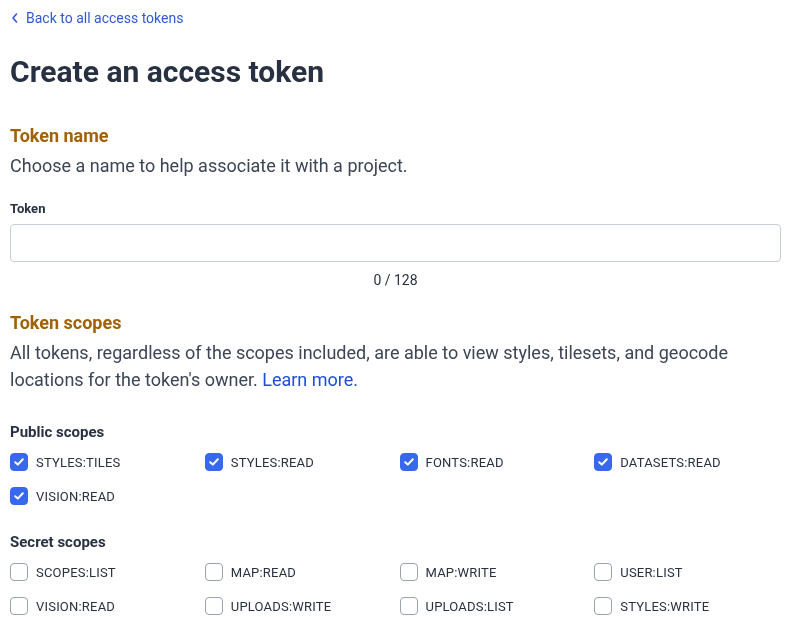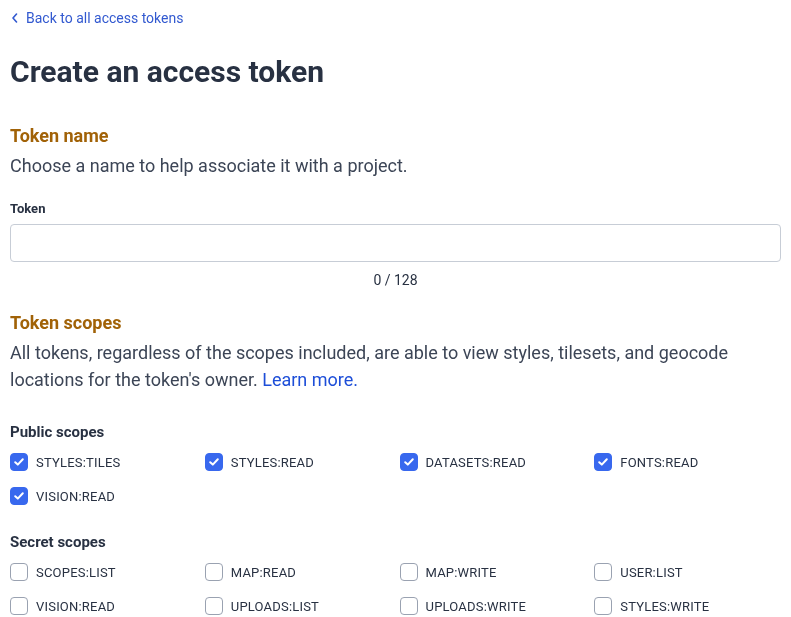--- a/index.html
+++ b/index.html
@@ -153,29 +153,29 @@
           </svg>
         </span>
         <span class="scope-label">STYLES:READ</span>
       </label>
       <label class="scope-item">
         <span class="chk checked">
           <svg width="12" height="12" viewBox="0 0 12 12">
             <path d="M2.2 6.2 L4.8 8.6 L9.8 3.2" stroke="#fff" stroke-width="2" fill="none" stroke-linecap="round" stroke-linejoin="round"></path>
           </svg>
         </span>
+        <span class="scope-label">FONTS:READ</span>
+      </label>
+      <label class="scope-item">
+        <span class="chk checked">
+          <svg width="12" height="12" viewBox="0 0 12 12">
+            <path d="M2.2 6.2 L4.8 8.6 L9.8 3.2" stroke="#fff" stroke-width="2" fill="none" stroke-linecap="round" stroke-linejoin="round"></path>
+          </svg>
+        </span>
         <span class="scope-label">DATASETS:READ</span>
-      </label>
-      <label class="scope-item">
-        <span class="chk checked">
-          <svg width="12" height="12" viewBox="0 0 12 12">
-            <path d="M2.2 6.2 L4.8 8.6 L9.8 3.2" stroke="#fff" stroke-width="2" fill="none" stroke-linecap="round" stroke-linejoin="round"></path>
-          </svg>
-        </span>
-        <span class="scope-label">FONTS:READ</span>
       </label>
       <label class="scope-item">
         <span class="chk checked">
           <svg width="12" height="12" viewBox="0 0 12 12">
             <path d="M2.2 6.2 L4.8 8.6 L9.8 3.2" stroke="#fff" stroke-width="2" fill="none" stroke-linecap="round" stroke-linejoin="round"></path>
           </svg>
         </span>
         <span class="scope-label">VISION:READ</span>
       </label>
     </div>
@@ -197,25 +197,25 @@
       <label class="scope-item">
         <span class="chk unchecked"></span>
         <span class="scope-label">USER:LIST</span>
       </label>
       <label class="scope-item">
         <span class="chk unchecked"></span>
         <span class="scope-label">VISION:READ</span>
       </label>
       <label class="scope-item">
         <span class="chk unchecked"></span>
+        <span class="scope-label">UPLOADS:WRITE</span>
+      </label>
+      <label class="scope-item">
+        <span class="chk unchecked"></span>
         <span class="scope-label">UPLOADS:LIST</span>
-      </label>
-      <label class="scope-item">
-        <span class="chk unchecked"></span>
-        <span class="scope-label">UPLOADS:WRITE</span>
       </label>
       <label class="scope-item">
         <span class="chk unchecked"></span>
         <span class="scope-label">STYLES:WRITE</span>
       </label>
       <label class="scope-item">
         <span class="chk unchecked"></span>
         <span class="scope-label">STYLES:LIST</span>
       </label>
       <label class="scope-item">

